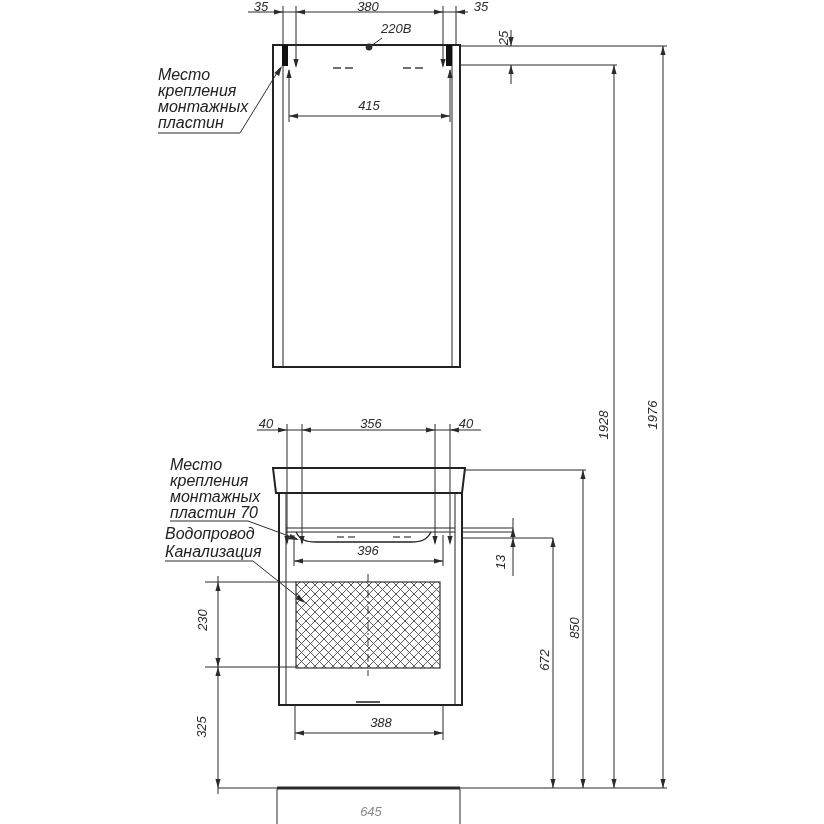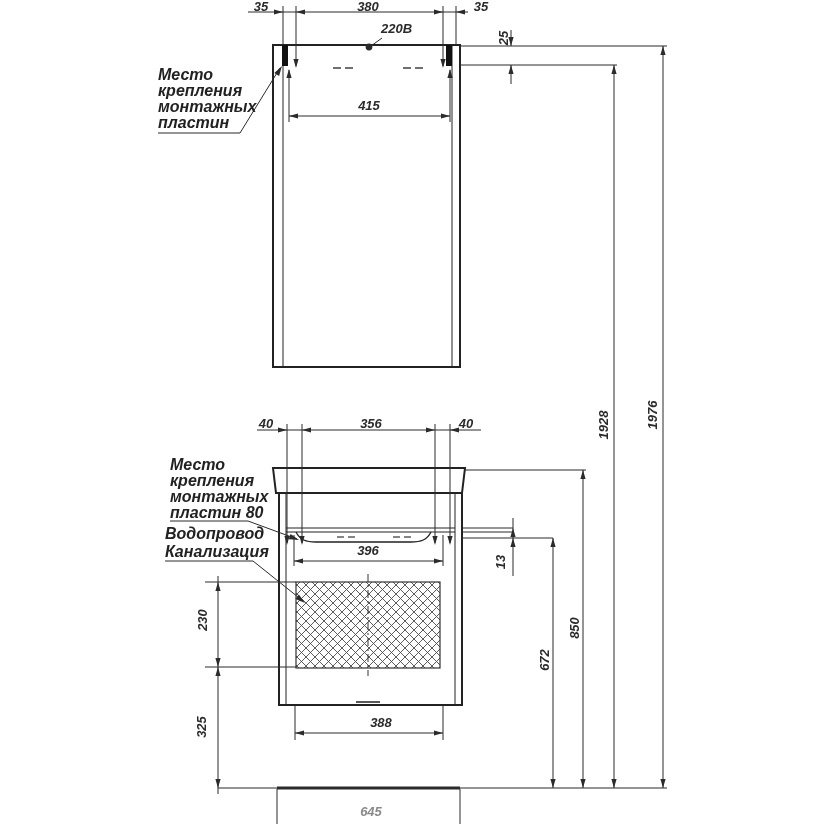--- a/index.html
+++ b/index.html
@@ -1,19 +1,18 @@
 <!DOCTYPE html>
 <html><head>
 <meta charset="utf-8">
 <style>
   html,body{margin:0;padding:0;background:#ffffff;}
   .canvas{
     position:relative;width:740px;height:824px;background:#ffffff;overflow:hidden;
     font-family:"Liberation Sans", sans-serif;
-    font-weight:bold;
   }
   .canvas svg{position:absolute;left:0;top:0;}
   .dim{
     position:absolute;width:44px;text-align:center;
     font-style:italic;font-size:13px;line-height:14px;color:#2b2b2b;white-space:nowrap;
   }
   .dim-free{width:auto;text-align:left;}
   .dim-v{
     position:absolute;width:44px;height:14px;text-align:center;
     font-style:italic;font-size:13px;line-height:14px;color:#2b2b2b;
@@ -219,21 +218,21 @@
     <div>Место</div>
     <div>крепления</div>
     <div>монтажных</div>
     <div>пластин</div>
   </div>
 
   <div class="lbl" style="left:170px;top:457px">
     <div>Место</div>
     <div>крепления</div>
     <div>монтажных</div>
-    <div>пластин 80</div>
+    <div>пластин 70</div>
   </div>
 
   <div class="lbl lbl2" style="left:165px;top:525px">
     <div>Водопровод</div>
     <div>Канализация</div>
   </div>
 
 </div>
 
 </body></html>

